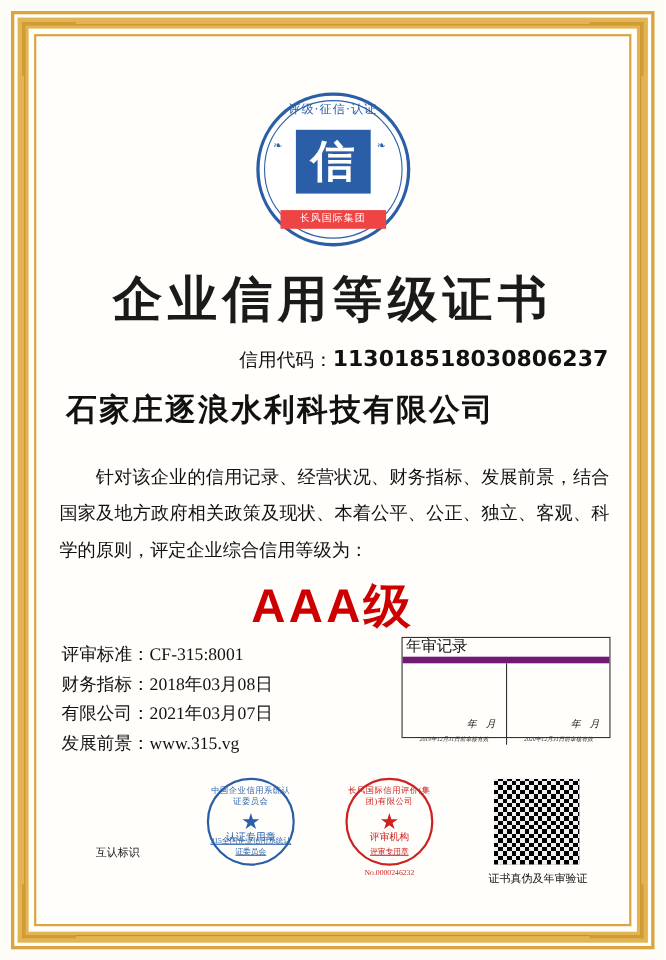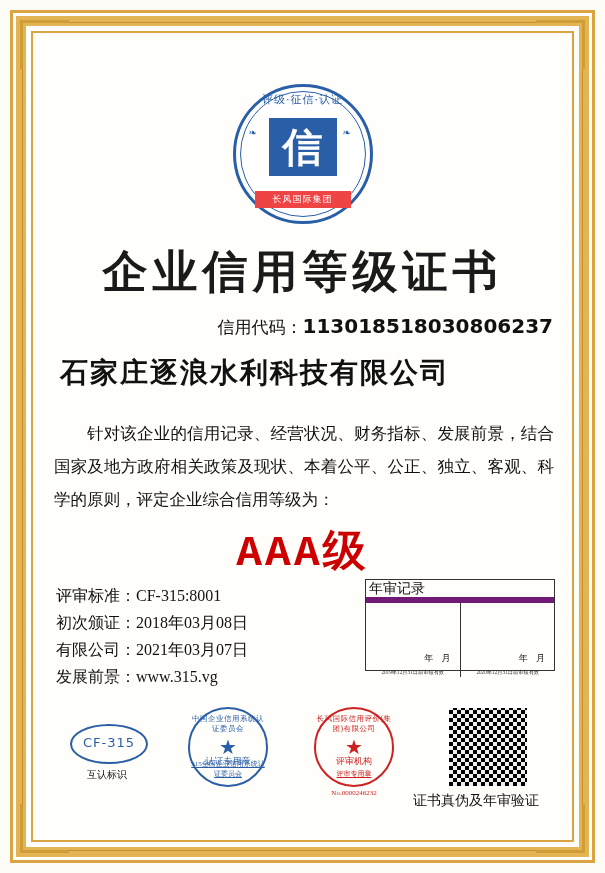--- a/index.html
+++ b/index.html
@@ -185,21 +185,21 @@
 
   .grade {
     position: absolute;
     left: 0; top: 480px;
     width: 521px;
     text-align: center;
     color: #cc0000;
     font-size: 43px;
     font-weight: bold;
     letter-spacing: 3px;
-    font-family: Liberation Mono, monospace;
+    font-family: Liberation Sans, sans-serif;
   }
 
   .info-list {
     position: absolute;
     left: 14px; top: 540px;
     font-size: 16px;
     line-height: 27px;
     color: #111;
   }
   .info-list div { white-space: nowrap; }
@@ -218,20 +218,21 @@
     height: 17px;
     border-bottom: 6px solid #701a75;
     font-size: 14px;
     line-height: 17px;
     padding-left: 3px;
     color: #111;
   }
   .review-cells {
     display: flex;
     height: 74px;
+    font-style: italic;
   }
   .review-cell {
     flex: 1;
     position: relative;
     border-right: 1px solid #333;
     box-sizing: border-box;
   }
   .review-cell:last-child { border-right: none; }
   .review-cell .ym {
     position: absolute;
@@ -343,24 +344,24 @@
     right: 34px; top: 4px;
     width: 78px; height: 78px;
     background:
       repeating-linear-gradient(0deg, #111 0 4px, #fff 4px 8px),
       repeating-linear-gradient(90deg, #111 0 4px, #fff 4px 8px);
     background-blend-mode: difference;
     border: 2px solid #fff;
   }
   .qr-label {
     position: absolute;
-    right: 22px; top: 90px;
+    right: 10px; top: 90px;
     width: 128px;
-    text-align: left;
-    font-size: 14px;
+    text-align: center;
+    font-size: 10px;
     color: #111;
   }
 </style>
 </head>
 <body>
 
 <div class="certificate">
   <div class="border-outer"></div>
   <div class="border-pattern"></div>
   <div class="border-inner"></div>
@@ -390,41 +391,40 @@
     <div class="company-name">石家庄逐浪水利科技有限公司</div>
 
     <div class="body-text">
       <span class="indent">针对该企业的信用记录、经营状况、财务指标、发展前景，结合国家及地方政府相关政策及现状、本着公平、公正、独立、客观、科学的原则，评定企业综合信用等级为：</span>
     </div>
 
     <div class="grade">AAA级</div>
 
     <div class="info-list">
       <div>评审标准：CF-315:8001</div>
-      <div>初次颁证：2018年03月08日</div>
+      <div>财务指标：2018年03月08日</div>
       <div>有限公司：2021年03月07日</div>
       <div>发展前景：www.315.vg</div>
     </div>
 
     <div class="review-box">
       <div class="review-title">年审记录</div>
       <div class="review-cells">
         <div class="review-cell">
           <div class="ym">年  月</div>
           <div class="tiny">2019年12月31日前审核有效</div>
         </div>
         <div class="review-cell">
           <div class="ym">年  月</div>
           <div class="tiny">2020年12月31日前审核有效</div>
         </div>
       </div>
     </div>
 
     <div class="seals">
-      <div class="seal seal-cf">CF-315</div>
       <div class="seal-cf-label">互认标识</div>
 
       <div class="seal seal-round seal-blue">
         <div class="seal-arc-top">中国企业信用系统认证委员会</div>
         <div class="seal-star">★</div>
         <div class="seal-mid">认证专用章</div>
         <div class="seal-bot">315全国企业信用系统认证委员会</div>
       </div>
 
       <div class="seal seal-round seal-red">

